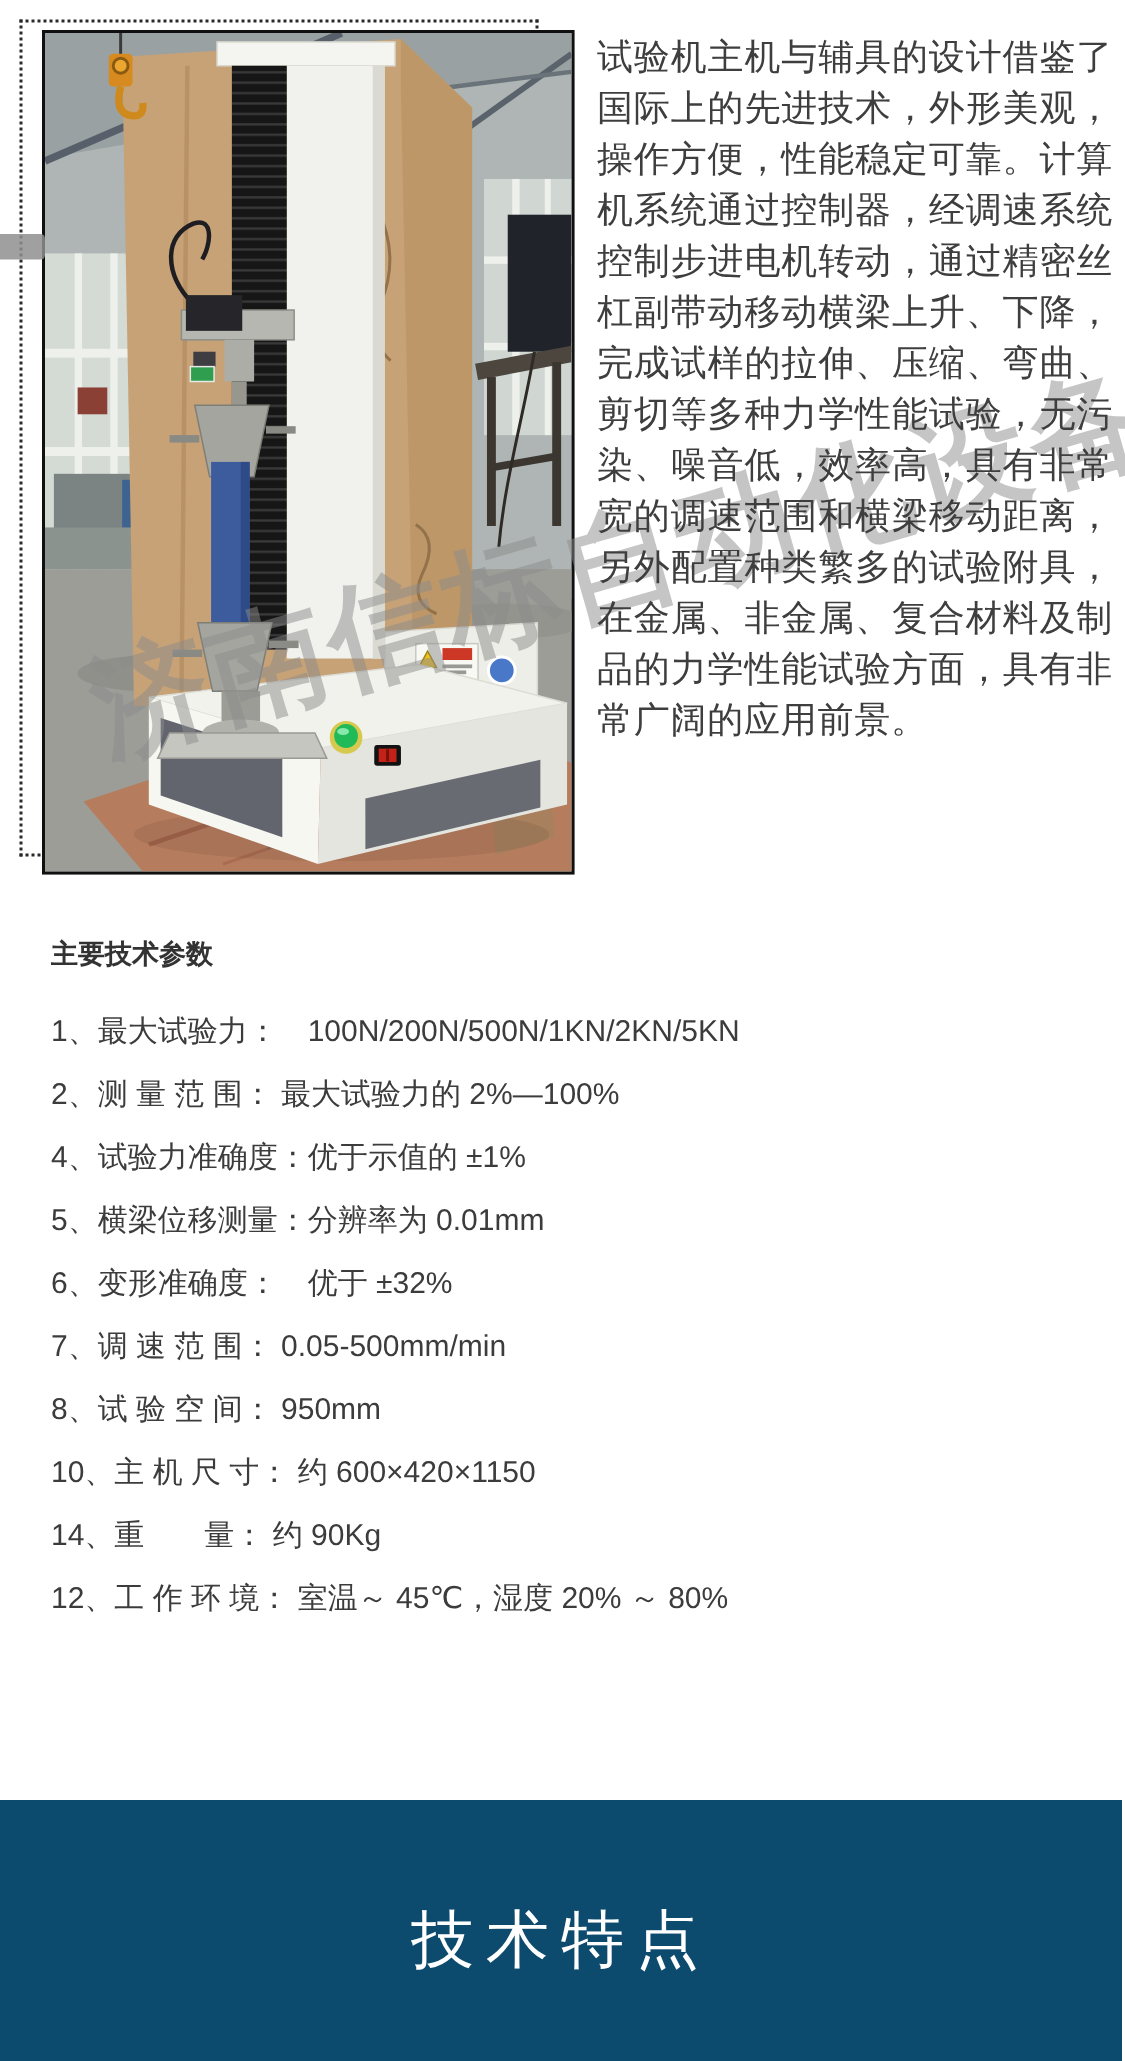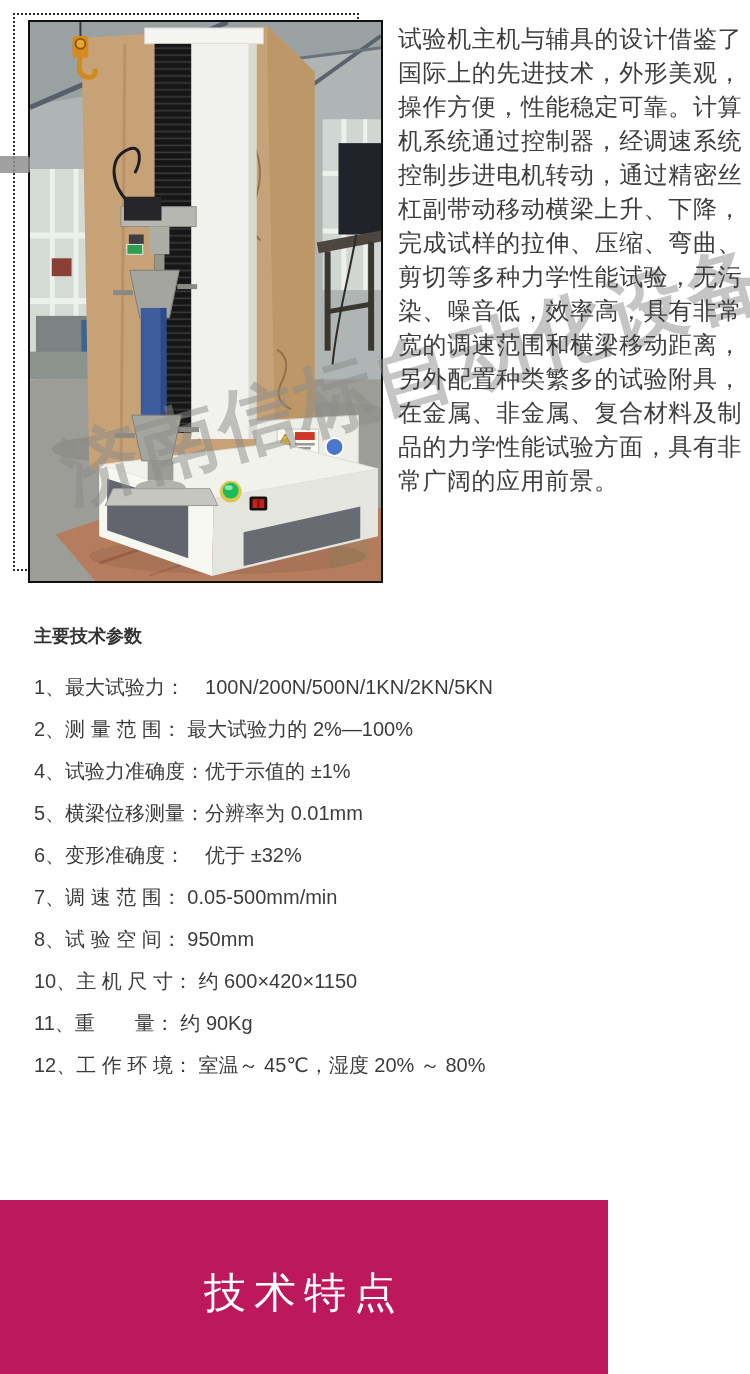--- a/index.html
+++ b/index.html
@@ -35,22 +35,22 @@
   .params-heading {
     position:absolute; left:34px; top:620px;
     font-size:18px; line-height:32px; font-weight:bold; color:#333333;
   }
   .param-list { position:absolute; left:34px; top:666px; width:700px; }
   .param-row {
     height:42px; display:flex; align-items:center;
     font-size:20px; color:#3c3c3c; white-space:pre;
   }
   .banner {
-    position:absolute; left:0; top:1200px; width:608px; height:174px;
-    background:#be185d; display:flex; align-items:center; justify-content:center;
+    position:absolute; left:0; top:1200px; width:748px; height:174px;
+    background:#0c4a6e; display:flex; align-items:center; justify-content:center;
     padding-top:12px;
   }
   .banner span {
     color:#ffffff; font-size:42px; letter-spacing:8px; font-weight:500;
   }
 </style>
 </head>
 <body>
 
 <div class="dashed-frame"></div>
@@ -197,19 +197,19 @@
 
 <div class="param-list">
   <div class="param-row">1、最大试验力：　100N/200N/500N/1KN/2KN/5KN</div>
   <div class="param-row">2、测 量 范 围： 最大试验力的 2%—100%</div>
   <div class="param-row">4、试验力准确度：优于示值的 ±1%</div>
   <div class="param-row">5、横梁位移测量：分辨率为 0.01mm</div>
   <div class="param-row">6、变形准确度：　优于 ±32%</div>
   <div class="param-row">7、调 速 范 围： 0.05-500mm/min</div>
   <div class="param-row">8、试 验 空 间： 950mm</div>
   <div class="param-row">10、主 机 尺 寸： 约 600×420×1150</div>
-  <div class="param-row">11、重　　量： 约 90Kg</div>
+  <div class="param-row">14、重　　量： 约 90Kg</div>
   <div class="param-row">12、工 作 环 境： 室温～ 45℃，湿度 20% ～ 80%</div>
 </div>
 
 <div class="banner">
   <span>技术特点</span>
 </div>
 
 </body></html>

